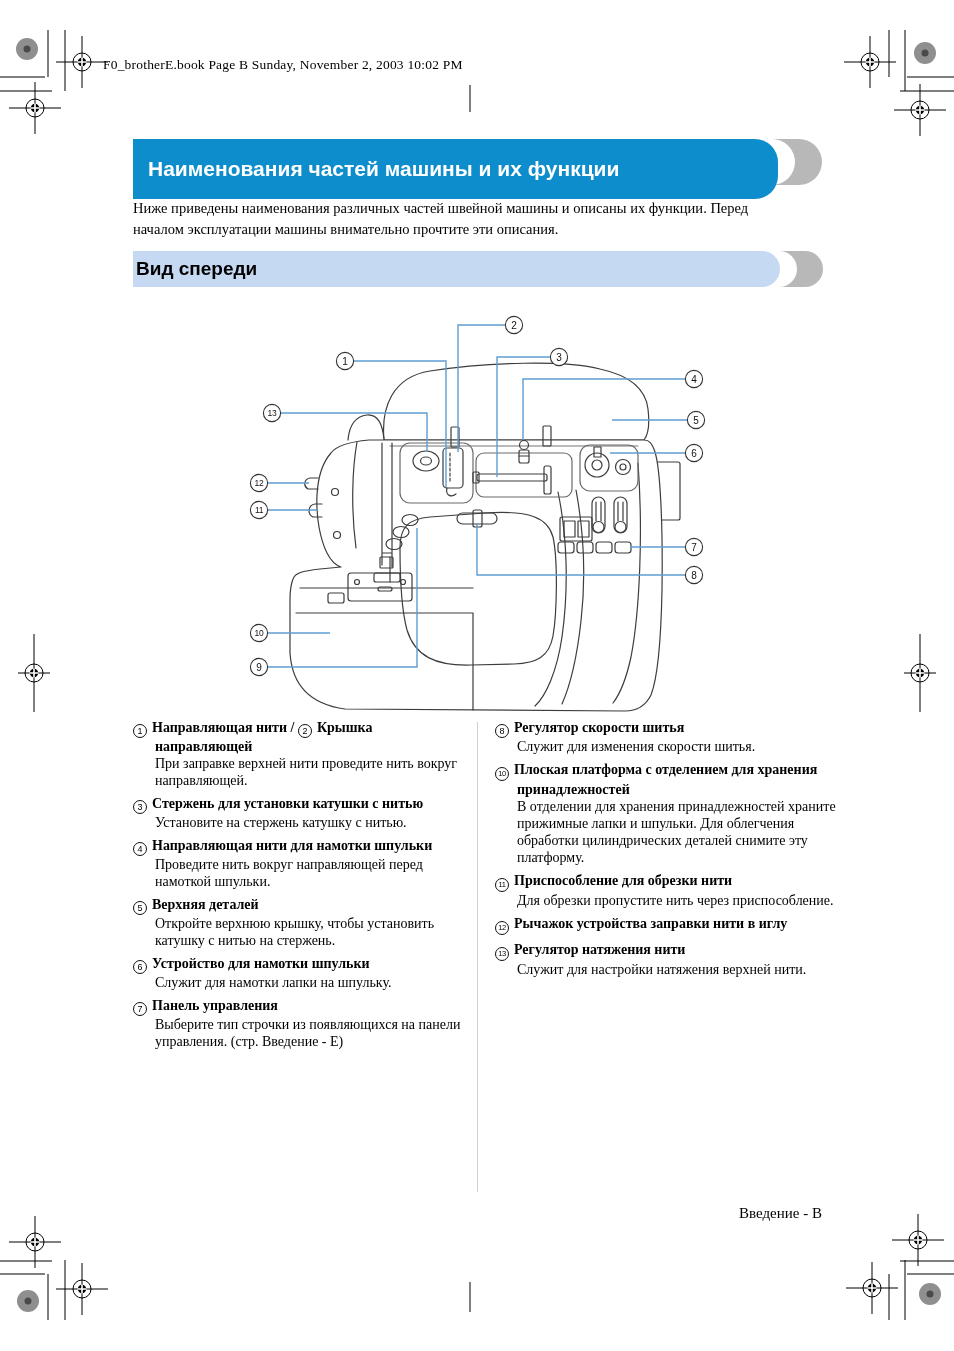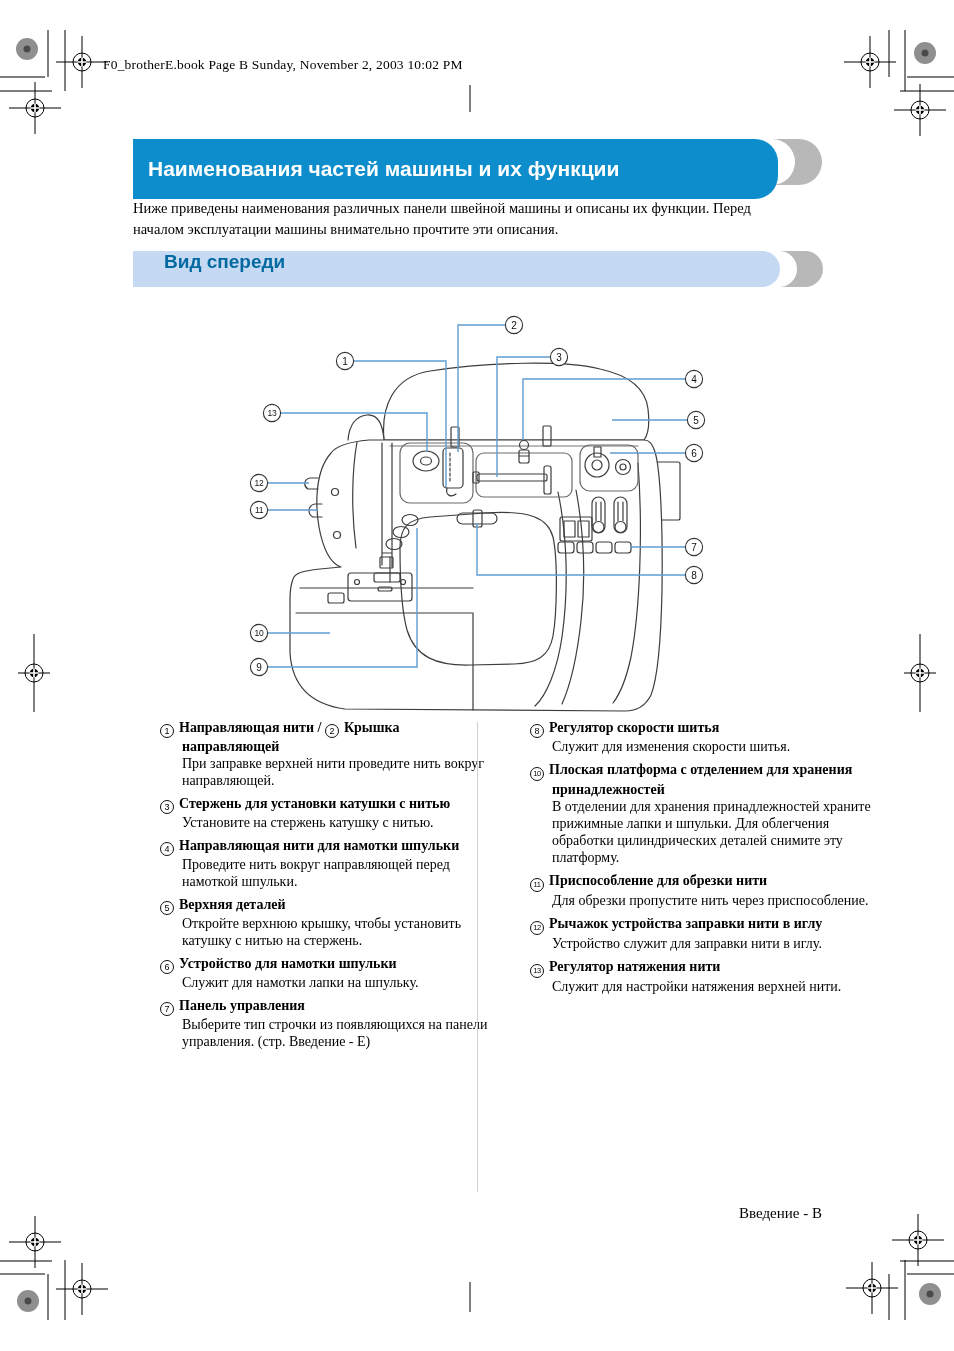--- a/index.html
+++ b/index.html
@@ -5,26 +5,26 @@
   html,body{margin:0;padding:0;background:#fff;}
   .page{position:relative;width:954px;height:1351px;background:#fff;overflow:hidden;
         font-family:"Liberation Serif",serif;color:#000;}
   .hdr{position:absolute;left:103px;top:57px;font:13.5px "Liberation Serif",serif;letter-spacing:.2px;}
   
   .cap{position:absolute;border-radius:0 23px 23px 0;}
   .bar-gray{background:#b8b8b8;}
   .bar-white{background:#ffffff;}
   .title-bar{display:flex;align-items:center;padding-left:15px;box-sizing:border-box;
              font:bold 21px "Liberation Sans",sans-serif;color:#fff;}
-  .section-bar{display:flex;padding-left:31px;box-sizing:border-box;
-             font:bold 19px "Liberation Sans",sans-serif;color:#0369a1;}
+  .section-bar{display:flex;align-items:center;padding-left:3px;box-sizing:border-box;
+             font:bold 19px "Liberation Sans",sans-serif;color:#000000;}
   .intro{position:absolute;left:133px;top:198px;width:665px;
          font:14.5px/21px "Liberation Serif",serif;}
   
-  .cols{position:absolute;left:133px;top:719px;display:flex;gap:30px;margin-left:27px;}
+  .cols{position:absolute;left:133px;top:719px;display:flex;gap:22px;}
   .col{width:340px;}
   .col.right{width:350px;}
   .part{position:relative;padding-left:22px;margin-bottom:6px;
         font:14px/17px "Liberation Serif",serif;}
   .part-title{font-weight:bold;text-indent:-22px;}
   .part-title b{font-weight:bold;}
   .part-desc{font-weight:normal;}
   .cnum{display:inline-block;width:14px;height:14px;box-sizing:border-box;border:1px solid #111;
         border-radius:50%;font:11px/12.5px "Liberation Sans",sans-serif;font-size:9px;text-align:center;
         margin-right:5px;vertical-align:-2px;text-indent:0;}
@@ -46,21 +46,21 @@
 <div class="page">
 
   <div class="hdr">F0_brotherE.book  Page B  Sunday, November 2, 2003  10:02 PM</div>
 
   <div class="cap bar-gray" style="left:133px;top:139px;width:689px;height:46px;"></div>
   <div class="cap bar-white" style="left:133px;top:139px;width:662px;height:46px;"></div>
   <div class="cap title-bar" style="left: 133px; top: 139px; width: 645px; height: 60px; background: rgb(13, 141, 203);">
     <span>Наименования частей машины и их функции</span>
   </div>
 
-  <div class="intro">Ниже приведены наименования различных панели швейной машины и описаны их функции. Перед началом эксплуатации машины внимательно прочтите эти описания.</div>
+  <div class="intro">Ниже приведены наименования различных частей швейной машины и описаны их функции. Перед началом эксплуатации машины внимательно прочтите эти описания.</div>
 
   <div class="cap bar-gray" style="left:133px;top:251px;width:690px;height:36px;"></div>
   <div class="cap bar-white" style="left:133px;top:251px;width:664px;height:36px;"></div>
   <div class="cap section-bar" style="left: 133px; top: 251px; width: 647px; height: 36px; background: rgb(198, 217, 242);">
     <span>Вид спереди</span>
   </div>
 
   <svg class="mach" width="480" height="415" viewBox="0 0 480 415">
     <g stroke="#3d3d3d" stroke-width="1.2" fill="none" stroke-linecap="round" stroke-linejoin="round">
       <rect x="412" y="157" width="28" height="58" rx="2" fill="#fff"></rect>
@@ -233,21 +233,20 @@
         <div class="part">
           <div class="part-title"><span class="cnum two">10</span><b>Плоская платформа с отделением для хранения принадлежностей</b></div>
           <div class="part-desc">В отделении для хранения принадлежностей храните прижимные лапки и шпульки. Для облегчения обработки цилиндрических деталей снимите эту платформу.</div>
         </div>
         <div class="part">
           <div class="part-title"><span class="cnum two">11</span><b>Приспособление для обрезки нити</b></div>
           <div class="part-desc">Для обрезки пропустите нить через приспособление.</div>
         </div>
         <div class="part">
           <div class="part-title"><span class="cnum two">12</span><b>Рычажок устройства заправки нити в иглу</b></div>
-          <div class="part-desc">Устройство служит для заправки нити в иглу.</div>
         </div>
         <div class="part">
           <div class="part-title"><span class="cnum two">13</span><b>Регулятор натяжения нити</b></div>
           <div class="part-desc">Служит для настройки натяжения верхней нити.</div>
         </div>
       </div>
   </div>
   <div class="divider"></div>
 
   <div class="footer">Введение - B</div>

